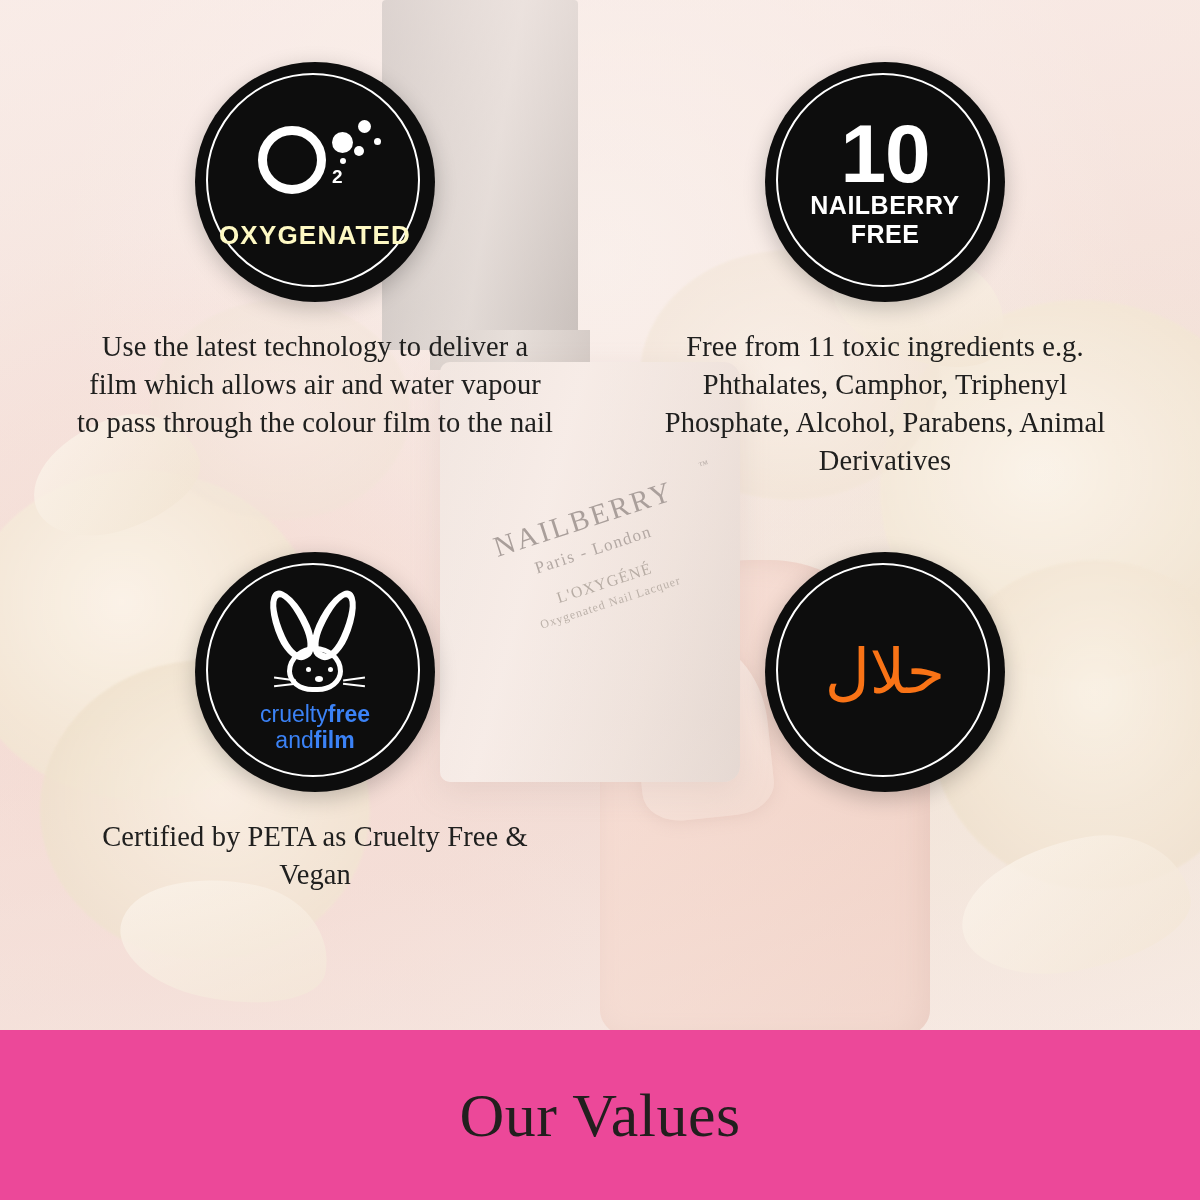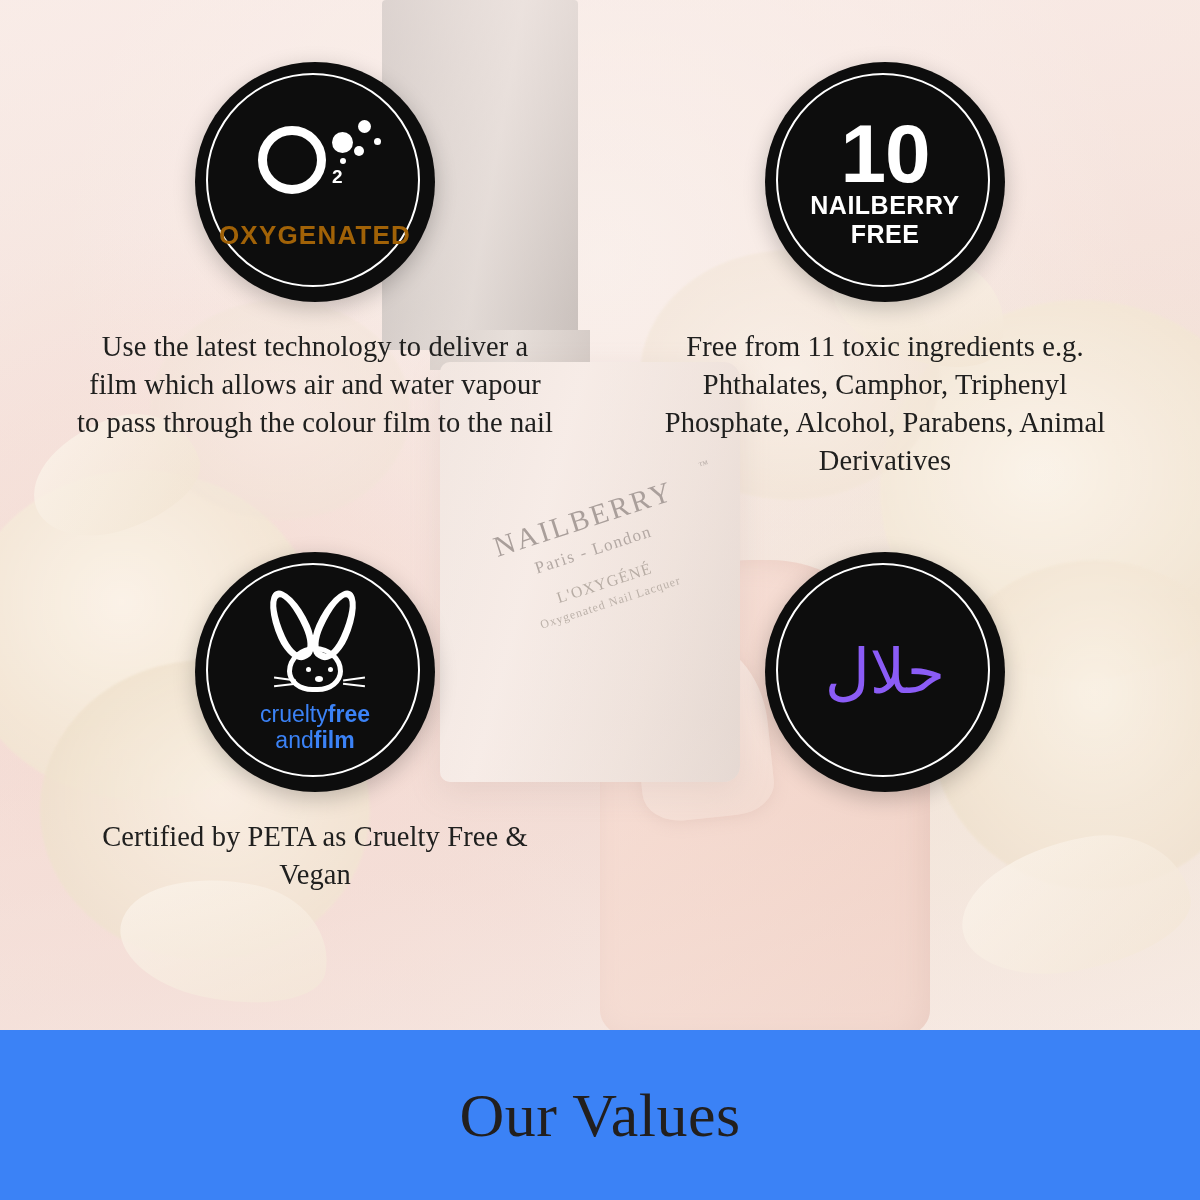--- a/index.html
+++ b/index.html
@@ -258,21 +258,21 @@
   .bub.b2 { left: 118px; top: 2px;  width: 13px; height: 13px; }
   .bub.b3 { left: 114px; top: 28px; width: 10px; height: 10px; }
   .bub.b4 { left: 134px; top: 20px; width: 7px;  height: 7px; }
   .bub.b5 { left: 100px; top: 40px; width: 6px;  height: 6px; }
   .badge-label {
     font-family: "Liberation Sans", sans-serif;
     font-size: 26px;
     font-weight: bold;
     letter-spacing: 1.2px;
     margin-top: 6px;
-    color: #a16207;
+    color: #fef9c3;
   }
 
   
   .num-12 {
     font-family: "Liberation Sans", sans-serif;
     font-size: 82px;
     font-weight: bold;
     line-height: 0.92;
     letter-spacing: -1px;
     color: #fff;
@@ -345,21 +345,21 @@
     margin-top: 4px;
   }
   .cf-text .light { font-weight: normal; }
   .cf-text .bold  { font-weight: bold; }
 
   
   .arabic {
     font-family: "DejaVu Sans", sans-serif;
     font-size: 62px;
     line-height: 1;
-    color: #8b5cf6;
+    color: #f97316;
     direction: rtl;
   }
   .halal-word {
     font-family: "Liberation Sans", sans-serif;
     font-size: 50px;
     font-weight: bold;
     letter-spacing: 1px;
     color: #fff;
     margin-top: 2px;
   }
@@ -373,21 +373,21 @@
     letter-spacing: 0.1px;
   }
 
   
   #footer {
     position: absolute;
     left: 0;
     bottom: 0;
     width: 1200px;
     height: 170px;
-    background: #3b82f6;
+    background: #ec4899;
     display: flex;
     align-items: center;
     justify-content: center;
   }
   #footer-title {
     font-family: "Liberation Serif", serif;
     font-size: 62px;
     color: #221f1e;
     letter-spacing: 0.5px;
   }

